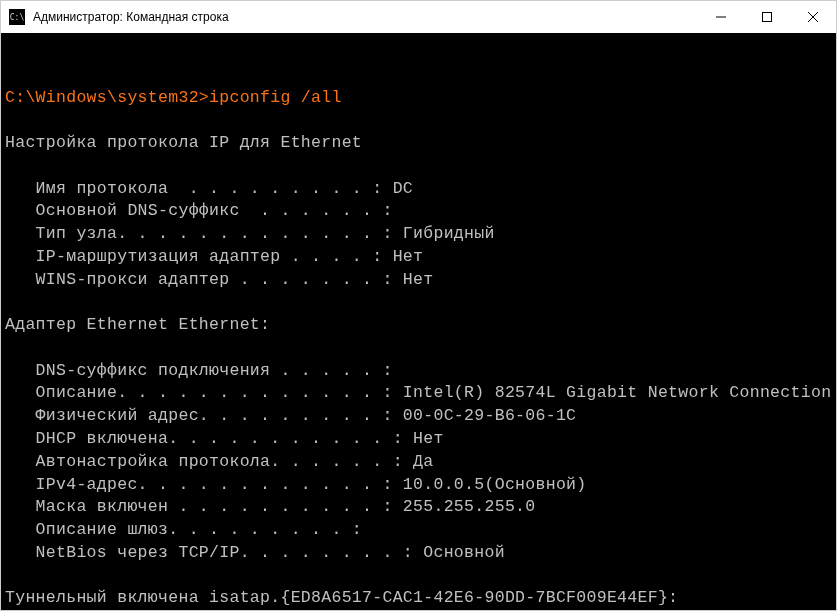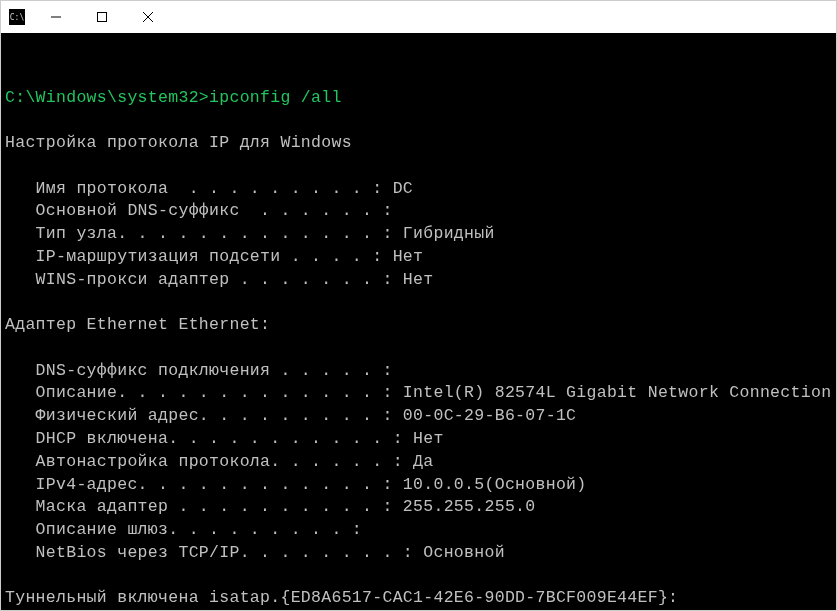--- a/index.html
+++ b/index.html
@@ -62,28 +62,29 @@
       background: #000;
       color: #c0c0c0;
       font-family: Consolas, "Courier New", monospace;
       font-size: 16.5px;
       line-height: 1.38;
       padding: 8px 4px;
       overflow: hidden;
       white-space: pre;
       letter-spacing: 0.3px;
     }
-    .cmd { color: #22c55e; }
+    .cmd { color: #f97316; }
   </style>
 </head>
 <body>
 
 <div class="window">
   <div class="titlebar">
     <div class="titlebar-icon">C:\</div>
+    <div class="titlebar-title">Администратор: Командная строка</div>
     <div class="win-controls">
       <div class="win-btn">
         <svg width="10" height="10" viewBox="0 0 10 10">
             <line x1="0" y1="5" x2="10" y2="5" stroke="#000" stroke-width="1"></line>
           </svg>
       </div>
       <div class="win-btn">
         <svg width="10" height="10" viewBox="0 0 10 10">
             <rect x="0.5" y="0.5" width="9" height="9" fill="none" stroke="#000" stroke-width="1"></rect>
           </svg>
@@ -93,37 +94,37 @@
             <line x1="0" y1="0" x2="10" y2="10" stroke="#000" stroke-width="1"></line>
             <line x1="10" y1="0" x2="0" y2="10" stroke="#000" stroke-width="1"></line>
           </svg>
       </div>
     </div>
   </div>
   <div class="terminal">
 <span></span>
 <span class="cmd">C:\Windows\system32&gt;</span><span class="cmd">ipconfig /all</span>
 <span></span>
-<span>Настройка протокола IP для Windows</span>
+<span>Настройка протокола IP для Ethernet</span>
 <span></span>
 <span>   Имя протокола  . . . . . . . . . : DC</span>
 <span>   Основной DNS-суффикс  . . . . . . :</span>
 <span>   Тип узла. . . . . . . . . . . . . : Гибридный</span>
-<span>   IP-маршрутизация подсети . . . . : Нет</span>
+<span>   IP-маршрутизация адаптер . . . . : Нет</span>
 <span>   WINS-прокси адаптер . . . . . . . : Нет</span>
 <span></span>
 <span>Адаптер Ethernet Ethernet:</span>
 <span></span>
 <span>   DNS-суффикс подключения . . . . . :</span>
 <span>   Описание. . . . . . . . . . . . . : Intel(R) 82574L Gigabit Network Connection</span>
-<span>   Физический адрес. . . . . . . . . : 00-0C-29-B6-07-1C</span>
+<span>   Физический адрес. . . . . . . . . : 00-0C-29-B6-06-1C</span>
 <span>   DHCP включена. . . . . . . . . . . : Нет</span>
 <span>   Автонастройка протокола. . . . . . : Да</span>
 <span>   IPv4-адрес. . . . . . . . . . . . : 10.0.0.5(Основной)</span>
-<span>   Маска адаптер . . . . . . . . . . : 255.255.255.0</span>
+<span>   Маска включен . . . . . . . . . . : 255.255.255.0</span>
 <span>   Описание шлюз. . . . . . . . . :</span>
 <span>   NetBios через TCP/IP. . . . . . . . : Основной</span>
 <span></span>
 <span>Туннельный включена isatap.{ED8A6517-CAC1-42E6-90DD-7BCF009E44EF}:</span>
 <span></span>
 
 </div>
 </div>
 
 </body></html>

